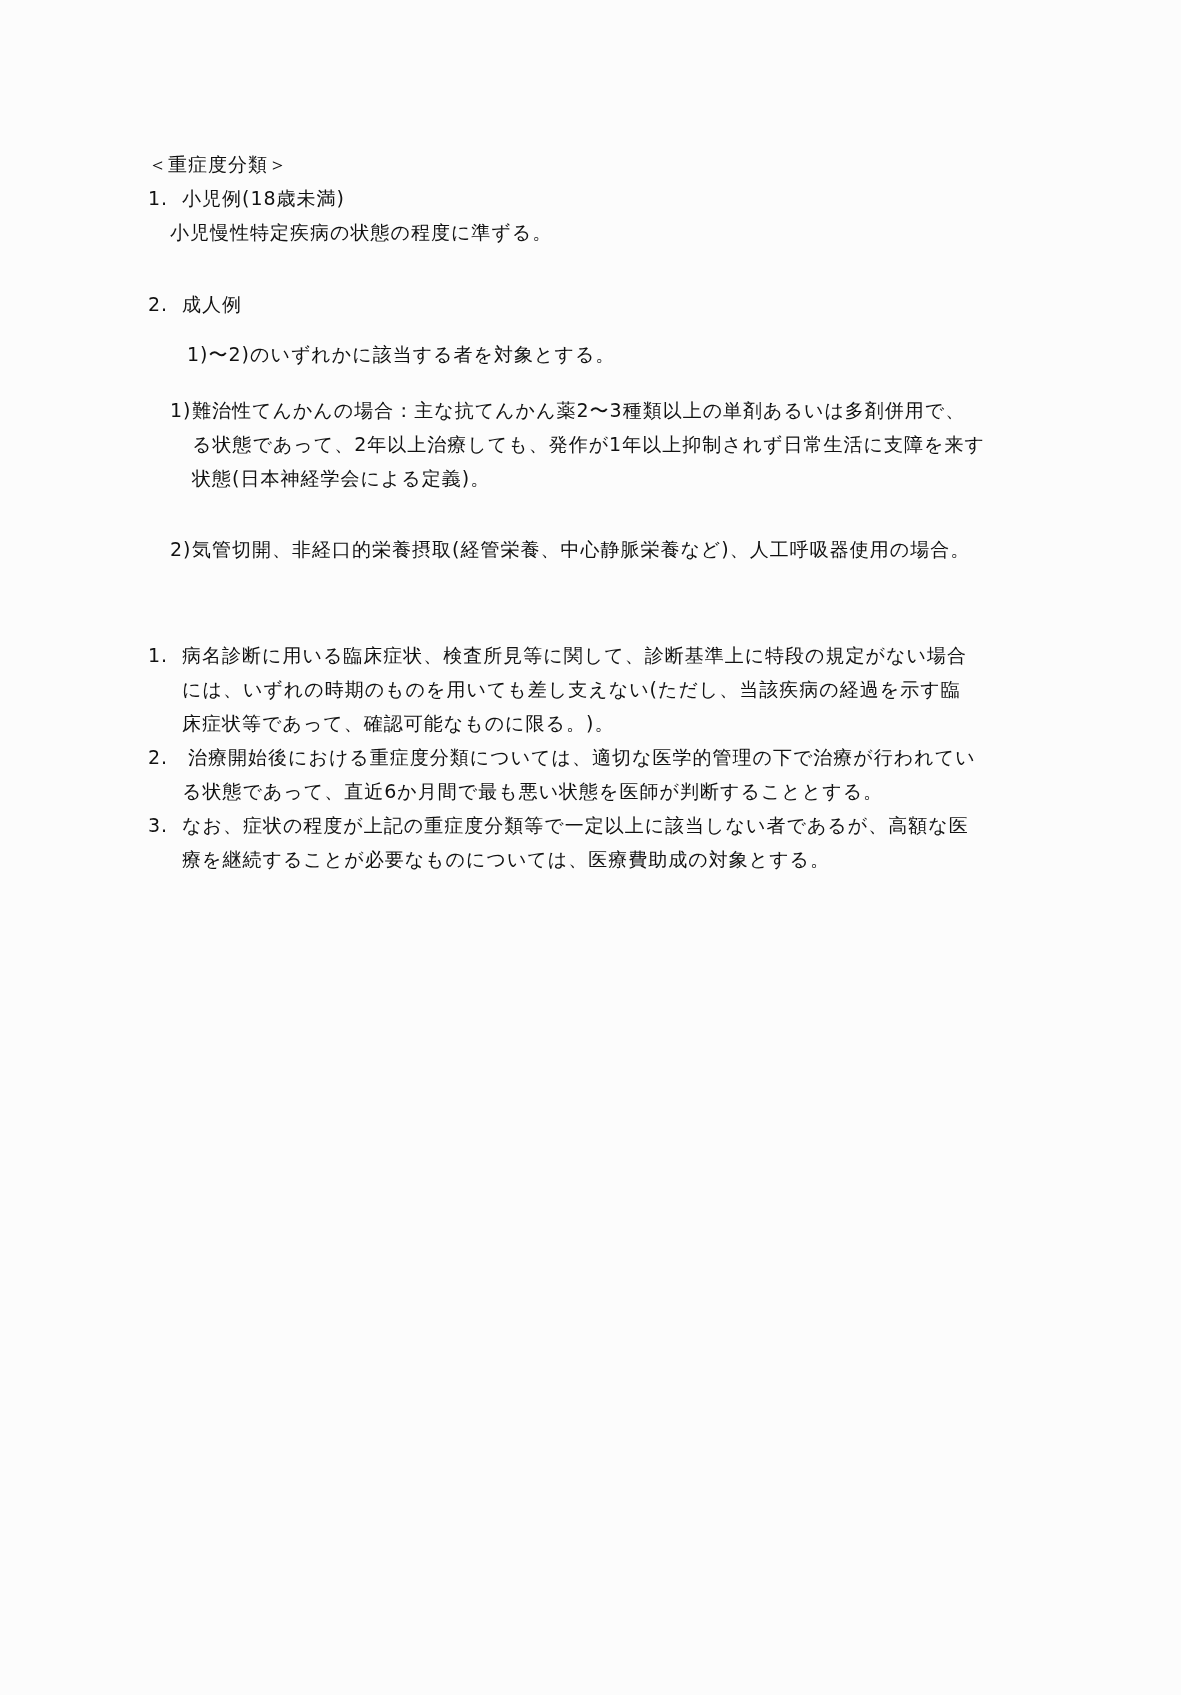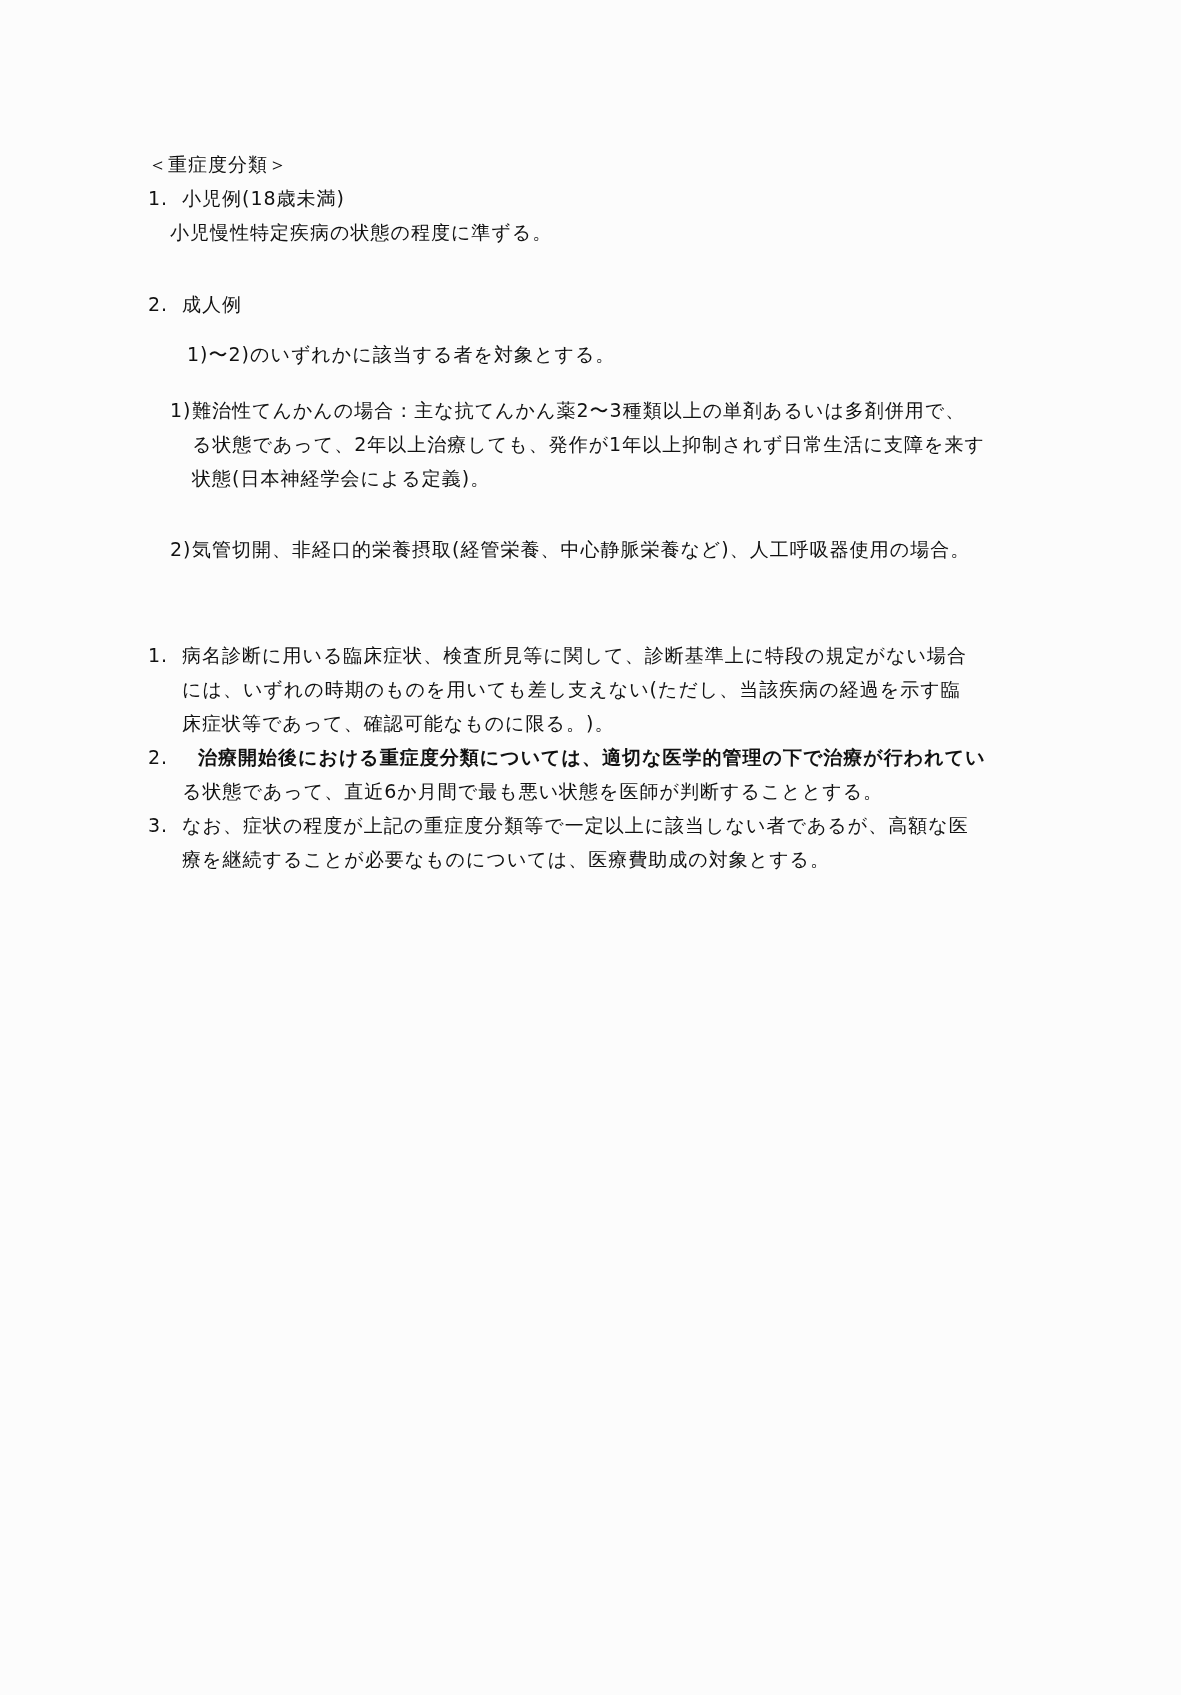--- a/index.html
+++ b/index.html
@@ -53,20 +53,20 @@
   <div class="line" style="left:170px; top:537px;">2)</div>
   <div class="line" style="left:192px; top:537px;">気管切開、非経口的栄養摂取(経管栄養、中心静脈栄養など)、人工呼吸器使用の場合。</div>
 
 
   <div class="line" style="left:148px; top:643px;">1.</div>
   <div class="line" style="left:182px; top:643px;">病名診断に用いる臨床症状、検査所見等に関して、診断基準上に特段の規定がない場合</div>
   <div class="line" style="left:182px; top:711px;">床症状等であって、確認可能なものに限る。)。</div>
   <div class="line" style="left:182px; top:677px;">には、いずれの時期のものを用いても差し支えない(ただし、当該疾病の経過を示す臨</div>
 
   <div class="line" style="left:148px; top:745px;">2.</div>
-  <div class="line" style="left:198px; top:745px;font-weight:bold;">治療開始後における重症度分類については、適切な医学的管理の下で治療が行われてい</div>
+  <div class="line" style="left:188px; top:745px;">治療開始後における重症度分類については、適切な医学的管理の下で治療が行われてい</div>
   <div class="line" style="left:182px; top:779px;">る状態であって、直近6か月間で最も悪い状態を医師が判断することとする。</div>
 
   <div class="line" style="left:148px; top:813px;">3.</div>
   <div class="line" style="left:182px; top:813px;">なお、症状の程度が上記の重症度分類等で一定以上に該当しない者であるが、高額な医</div>
   <div class="line" style="left:182px; top:847px;">療を継続することが必要なものについては、医療費助成の対象とする。</div>
 
 </div>
 
 </body></html>

